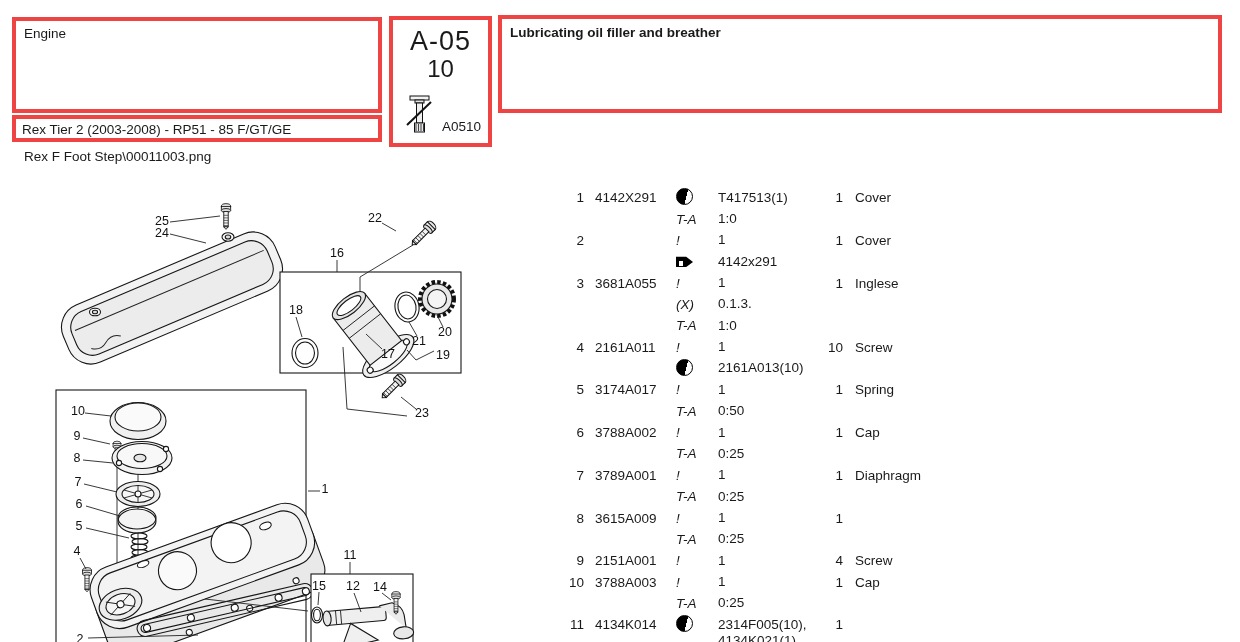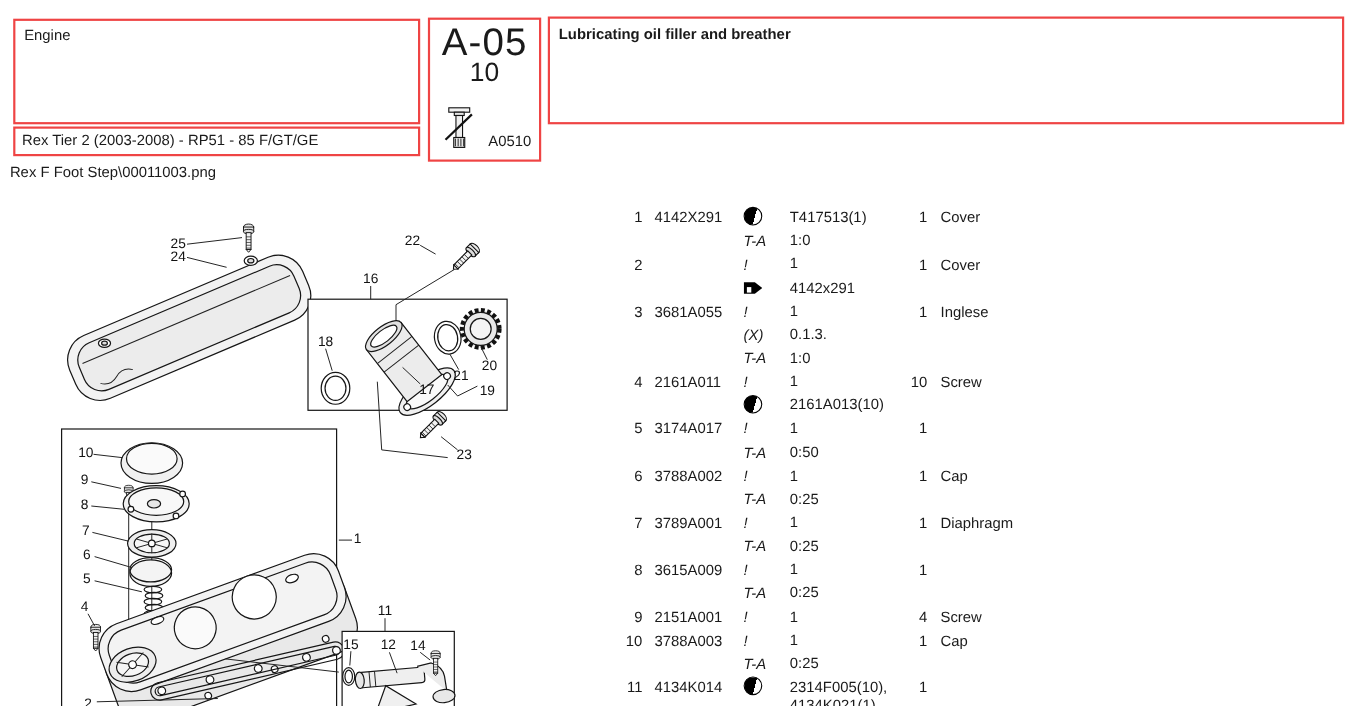--- a/index.html
+++ b/index.html
@@ -1,27 +1,27 @@
 <!DOCTYPE html>
 <html><head>
 <meta charset="utf-8">
 <style>
   html,body { margin:0; padding:0; background:#fff; }
   #page {
     position:relative; width:1240px; height:642px; overflow:hidden;
     background:#fff; color:#1a1a1a;
     font-family:"Liberation Sans", sans-serif; font-size:13.5px;
   }
-  .box { position:absolute; border:2px solid #ef4444; background:#fff; box-sizing:border-box; }
+  .box { position:absolute; border:4px solid #ef4444; background:#fff; box-sizing:border-box; }
   #box-engine   { left:12px;  top:17px;  width:370px; height:96px; padding:5px 8px; }
   #box-model    { left:12px;  top:115px; width:370px; height:27px; padding:3px 6px; }
   #box-code     { left:389px; top:16px;  width:103px; height:131px; text-align:center; }
   #box-section  { left:498px; top:15px;  width:724px; height:98px; padding:6px 8px;font-weight:bold; }
-  #filename-line{ position:absolute; left:9px; top:149px;text-align:center; }
-  .code-main { font-size:35px; line-height:30px; margin-top:6px; letter-spacing:1px; }
+  #filename-line{ position:absolute; left:24px; top:149px;text-align:center; }
+  .code-main { font-size:27px; line-height:30px; margin-top:6px; letter-spacing:1px; }
   .code-sub  { font-size:24px; line-height:26px; }
   .code-icon { position:absolute; left:12px; bottom:6px; }
   .code-ref  { position:absolute; right:7px; bottom:9px; font-size:13.5px; }
 
   
   #parts-table { position:absolute; left:560px; top:166px; width:640px; }
   .prow {
     display:grid;
     grid-template-columns:24px 92px 36px 101px 30px auto;
     min-height:21.35px; align-items:flex-start; line-height:21.35px;
@@ -358,20 +358,21 @@
           <div class="c-val">2161A013(10)</div>
           <div class="c-qty"></div>
           <div class="c-desc"></div>
         </div>
         <div class="prow">
           <div class="c-num">5</div>
           <div class="c-part">3174A017</div>
           <div class="c-pre">!</div>
           <div class="c-val">1</div>
           <div class="c-qty">1</div>
+          <div class="c-desc">Spring</div>
         </div>
         <div class="prow">
           <div class="c-num"></div>
           <div class="c-part"></div>
           <div class="c-pre">T-A</div>
           <div class="c-val">0:50</div>
           <div class="c-qty"></div>
           <div class="c-desc"></div>
         </div>
         <div class="prow">

